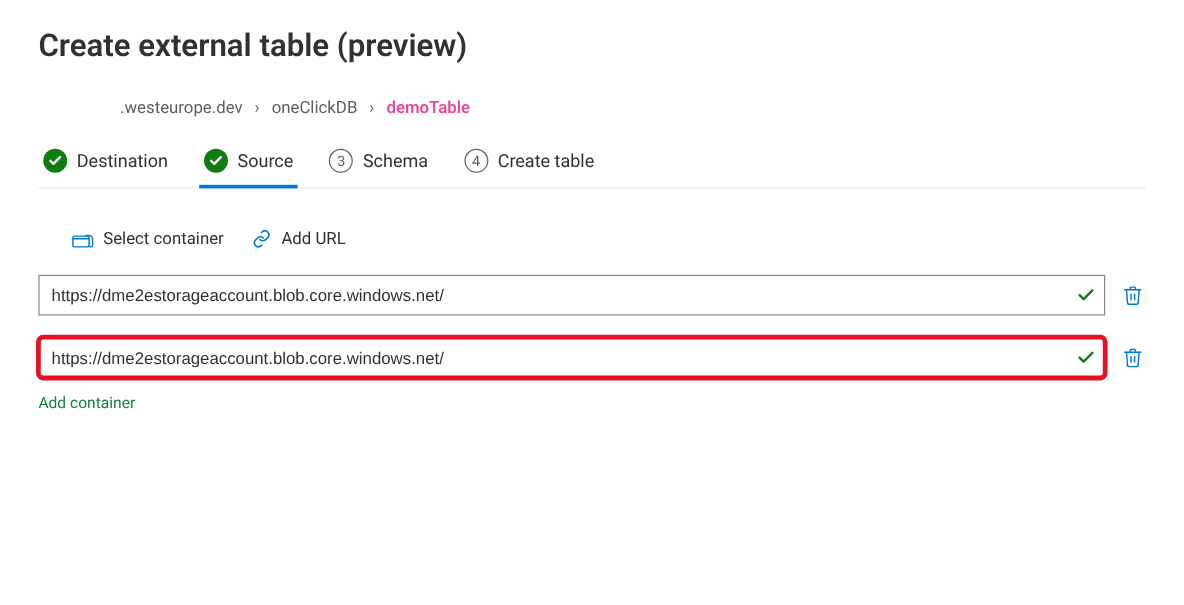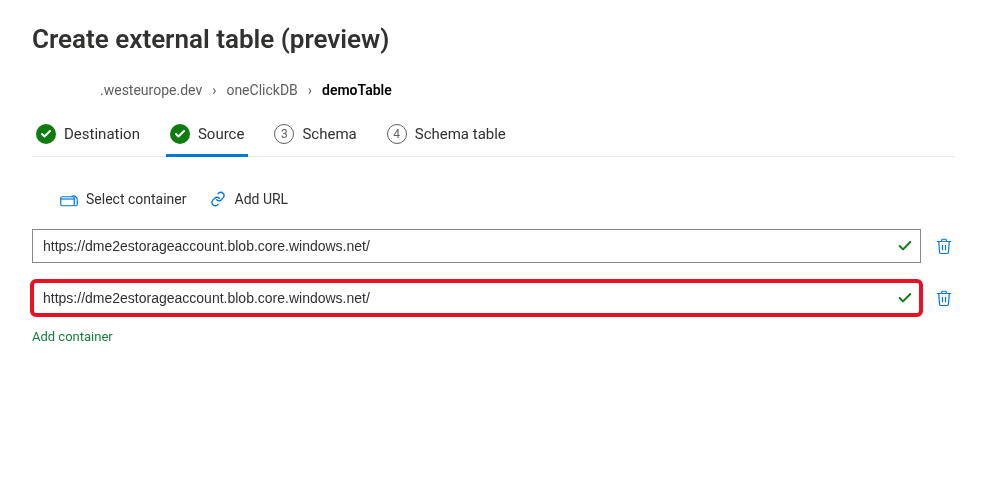--- a/index.html
+++ b/index.html
@@ -22,21 +22,21 @@
   }
   .breadcrumb {
     display: flex;
     align-items: center;
     gap: 10px;
     font-size: 14px;
     margin: 0 0 24px 68px;
     color: #605e5c;
   }
   .breadcrumb .crumb { color: #605e5c; }
-  .breadcrumb .crumb.active { color: #000000; font-weight: 600; }
+  .breadcrumb .crumb.active { color: #ec4899; font-weight: 600; }
   .breadcrumb .chev { color: #605e5c; }
 
   .wizard {
     display: flex;
     align-items: center;
     gap: 22px;
     border-bottom: 1px solid #edebe9;
     padding-bottom: 10px;
     margin-bottom: 34px;
   }
@@ -174,21 +174,21 @@
           </svg>
       </span>
       <span class="step-label">Source</span>
     </div>
     <div class="step">
       <span class="circle-num">3</span>
       <span class="step-label">Schema</span>
     </div>
     <div class="step">
       <span class="circle-num">4</span>
-      <span class="step-label">Schema table</span>
+      <span class="step-label">Create table</span>
     </div>
   </div>
 
 
   <div class="toolbar">
     <div class="toolbar-btn">
       <span class="icon">
         <svg width="18" height="16" viewBox="0 0 24 20" fill="none" stroke="#0078d4" stroke-width="1.6">
           <rect x="1" y="7" width="18" height="12" rx="2"></rect>
           <path d="M1 10 h18"></path>

